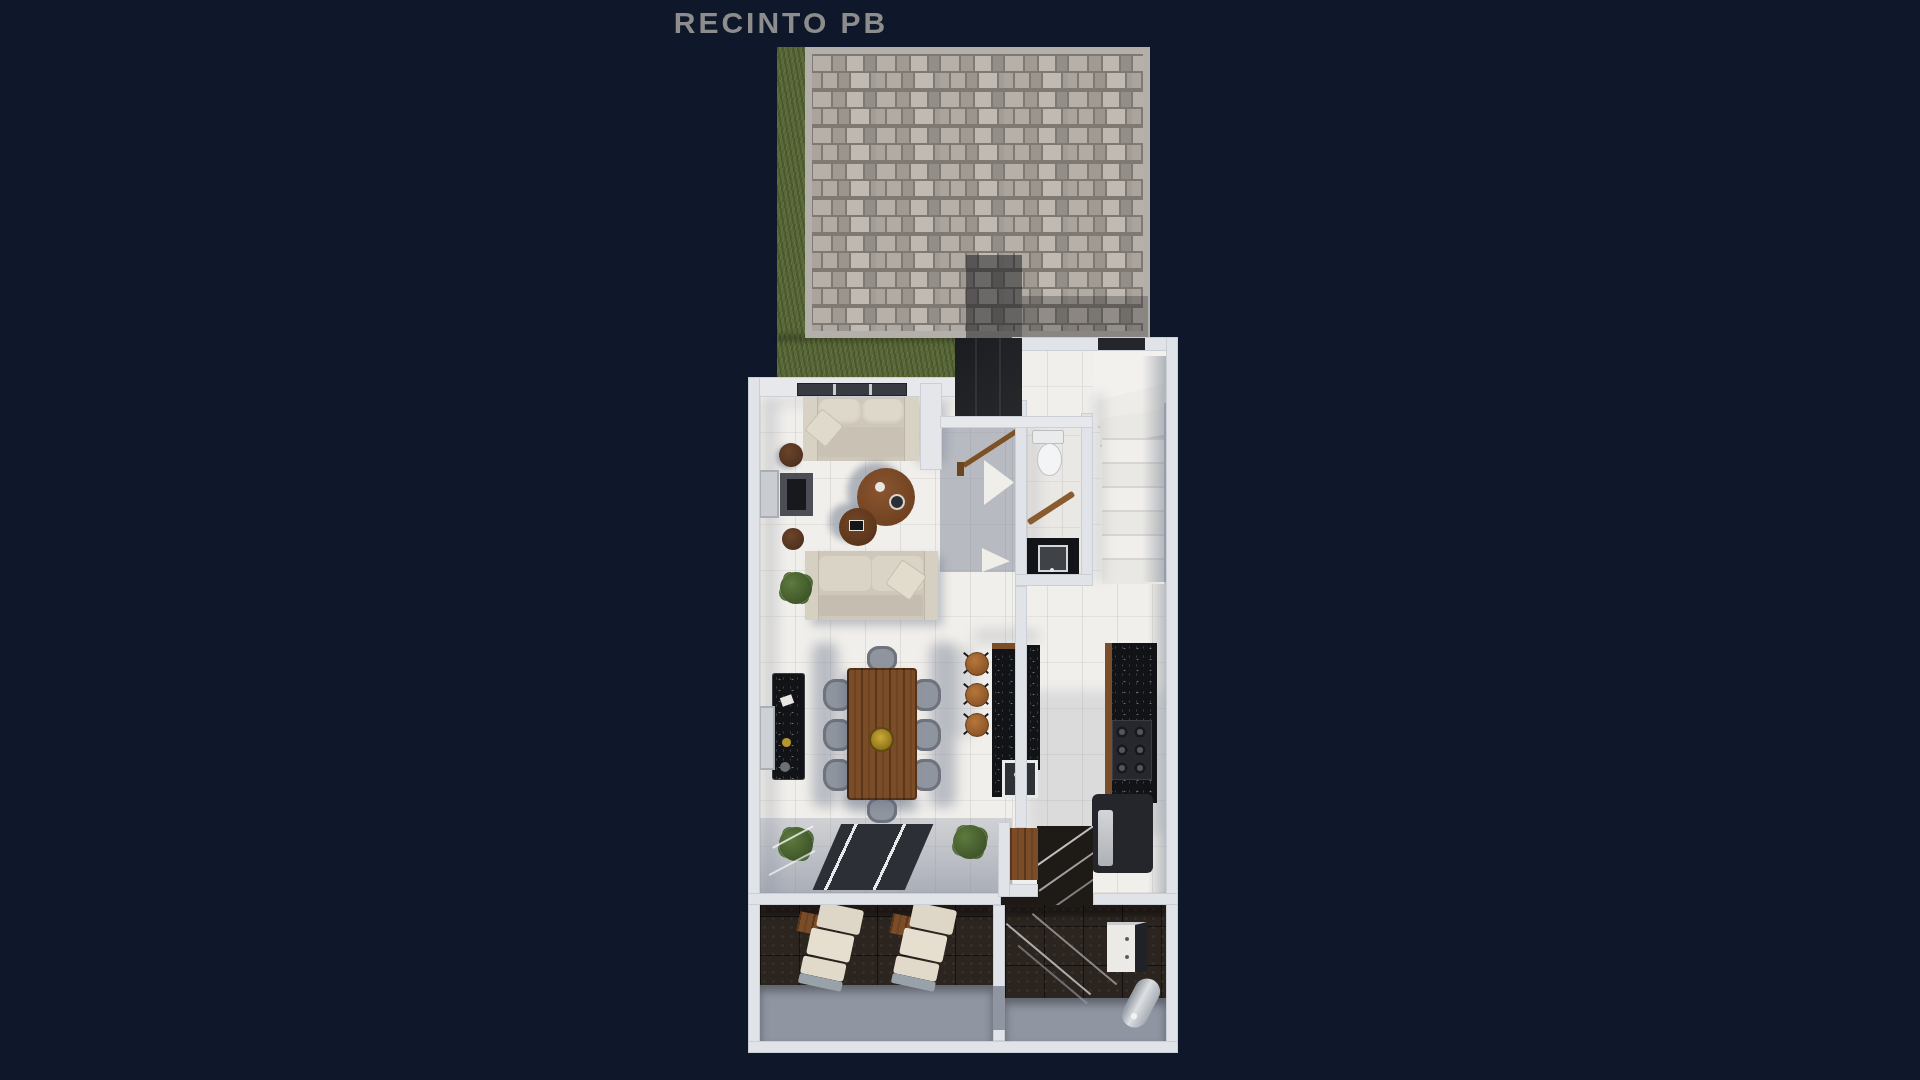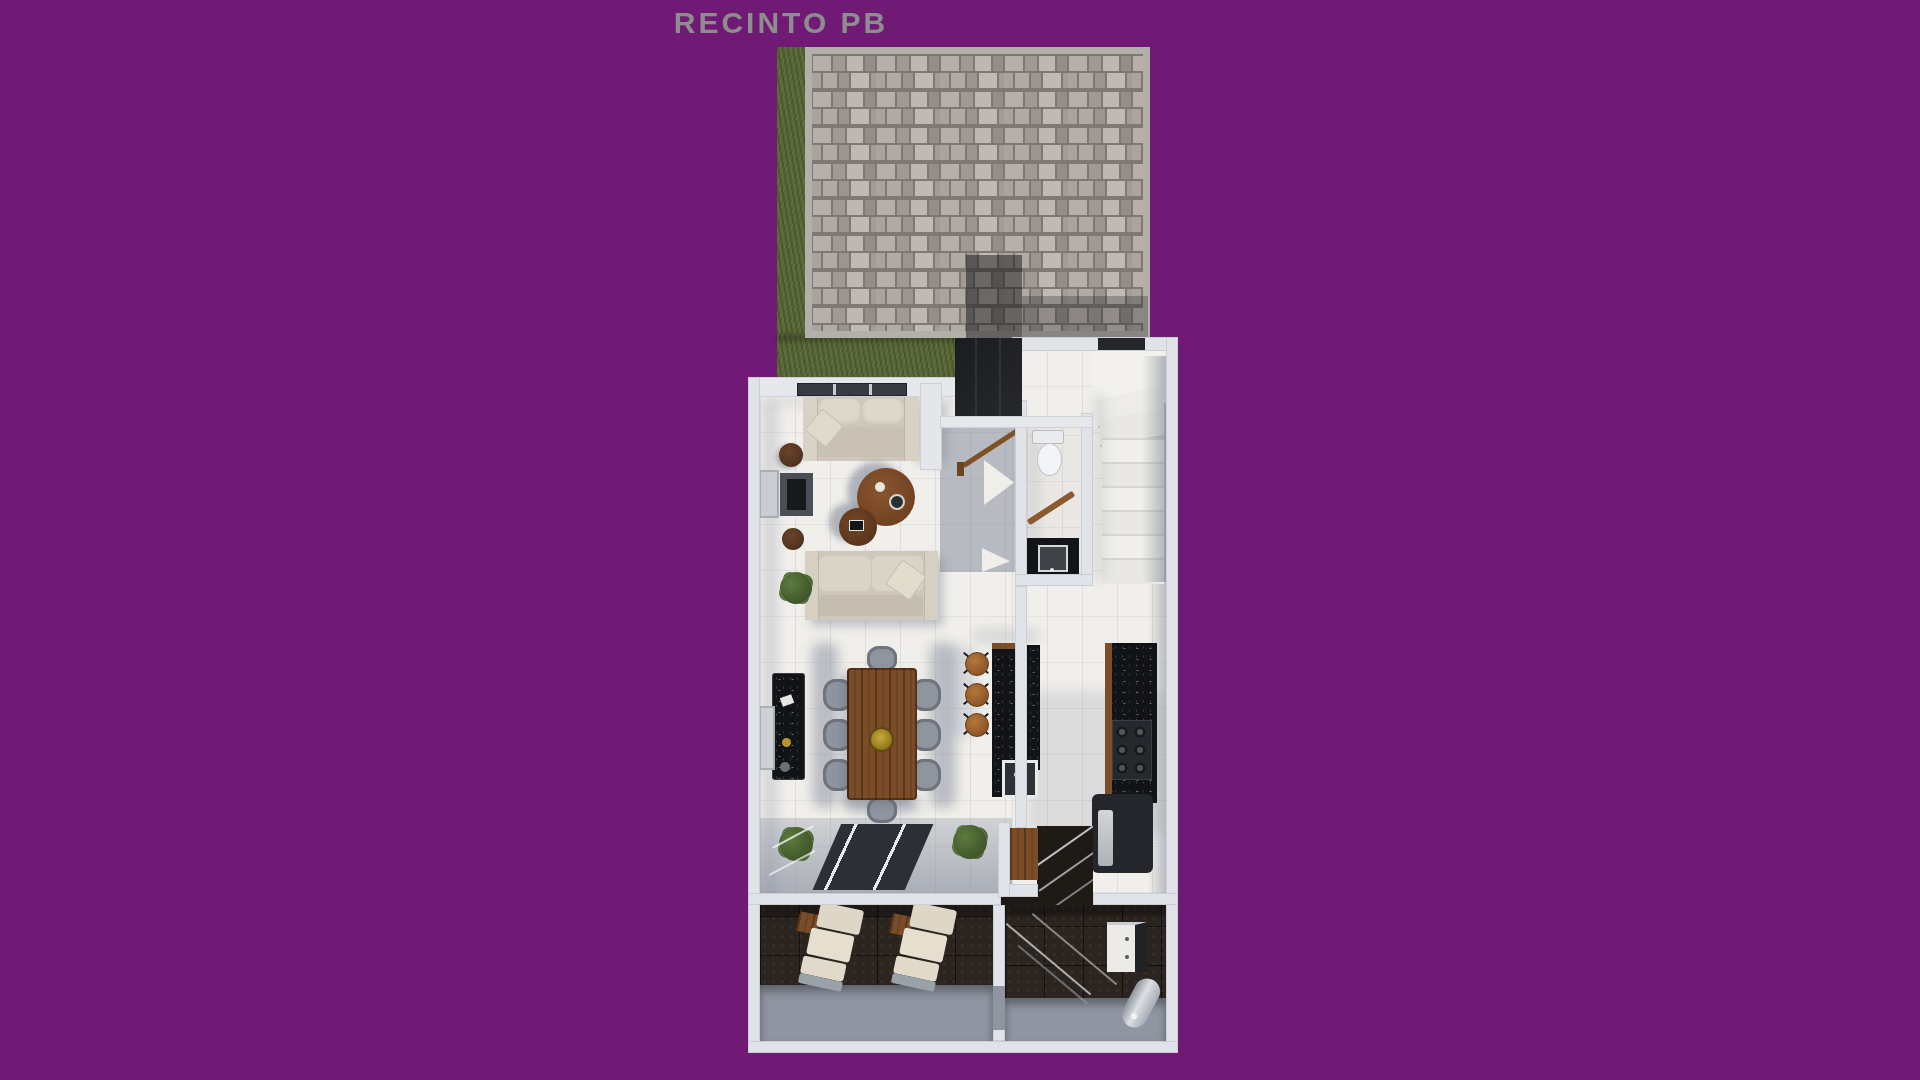--- a/index.html
+++ b/index.html
@@ -1,17 +1,17 @@
 <!DOCTYPE html>
 <html><head>
 <meta charset="utf-8">
 <style>
   html,body{margin:0;padding:0;background:#ffffff;width:1920px;height:1080px;overflow:hidden;
     font-family:"Liberation Sans", sans-serif;}
-  .canvas{position:relative;width:1920px;height:1080px;background:#701a75;}
+  .canvas{position:relative;width:1920px;height:1080px;background:#0f172a;}
   .abs{position:absolute;}
   .title{position:absolute;left:651px;top:6px;width:260px;text-align:center;
     font-size:30px;font-weight:bold;letter-spacing:3px;color:#8d8d8d;}
   .wall{position:absolute;background:#e0e3e7;box-shadow:inset 0 0 0 1px rgba(175,180,190,.45);}
   .marble{position:absolute;background-color:#f1efeb;
     background-image:repeating-linear-gradient(90deg, rgba(160,157,152,.22) 0 1px, transparent 1px 35px),
                      repeating-linear-gradient(0deg, rgba(160,157,152,.16) 0 1px, transparent 1px 46px);}
   .grass{position:absolute;background-color:#5a6838;
     background-image:repeating-linear-gradient(80deg, rgba(20,30,10,.22) 0 2px, transparent 2px 5px),
                      repeating-linear-gradient(-70deg, rgba(240,245,210,.06) 0 1px, transparent 1px 4px);}

